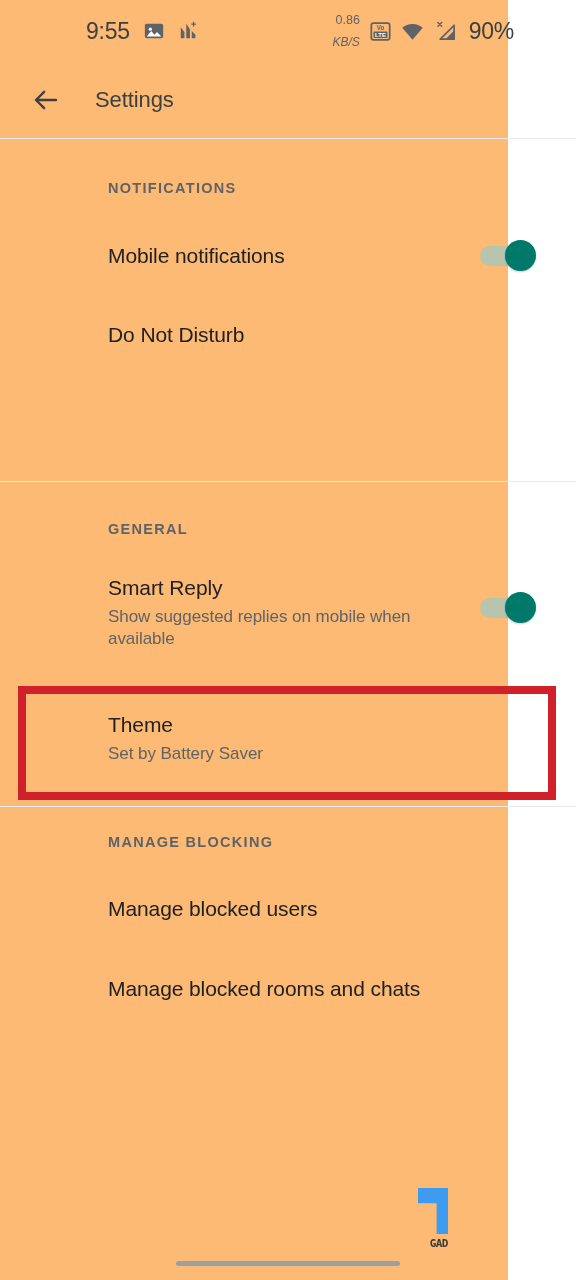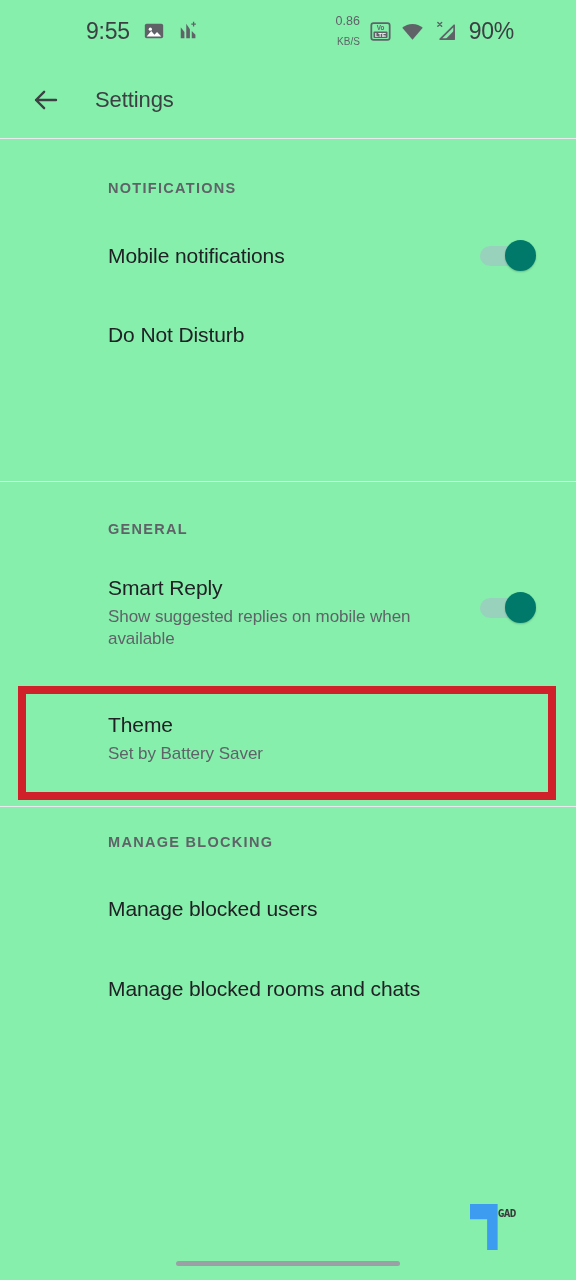--- a/index.html
+++ b/index.html
@@ -7,23 +7,23 @@
   html, body {
     width: 576px;
     height: 1280px;
     background: #ffffff;
     font-family: "Liberation Sans", sans-serif;
     overflow: hidden;
   }
 
   #screen {
     position: relative;
-    width: 576px;
+    width: 508px;
     height: 1280px;
-    background: #86efac;
+    background: #fdba74;
   }
 
   
   .status-bar {
     position: absolute;
     top: 0; left: 0;
     width: 576px;
     height: 62px;
     display: flex;
     align-items: center;
@@ -47,21 +47,21 @@
     gap: 10px;
   }
   .net-speed {
     display: flex;
     flex-direction: column;
     align-items: flex-end;
     line-height: 1;
     color: #5f6368;
   }
   .net-speed .rate { font-size: 12.5px; }
-  .net-speed .unit { font-size: 10px; margin-top: 10px; }
+  .net-speed .unit { font-size: 12px; margin-top: 10px; font-style: italic; }
   .battery-pct {
     font-size: 23px;
     color: #3c4043;
     letter-spacing: -0.3px;
     margin-left: 2px;
   }
   .ic { display: block; }
 
   
   .app-bar {
@@ -170,22 +170,22 @@
     pointer-events: none;
   }
 
   
   .watermark {
     position: absolute;
     right: 60px;
     bottom: 30px;
     width: 46px;
     display: flex;
-    flex-direction: row;
-    align-items: flex-start;
+    flex-direction: column;
+    align-items: flex-end;
   }
   .wm-logo {
     width: 30px;
     height: 46px;
     background: #3d9bf0;
     clip-path: polygon(0 0, 100% 0, 100% 100%, 62% 100%, 62% 33%, 0 33%);
   }
   .wm-text {
     font-family: "DejaVu Sans Mono", monospace;
     font-size: 11px;

